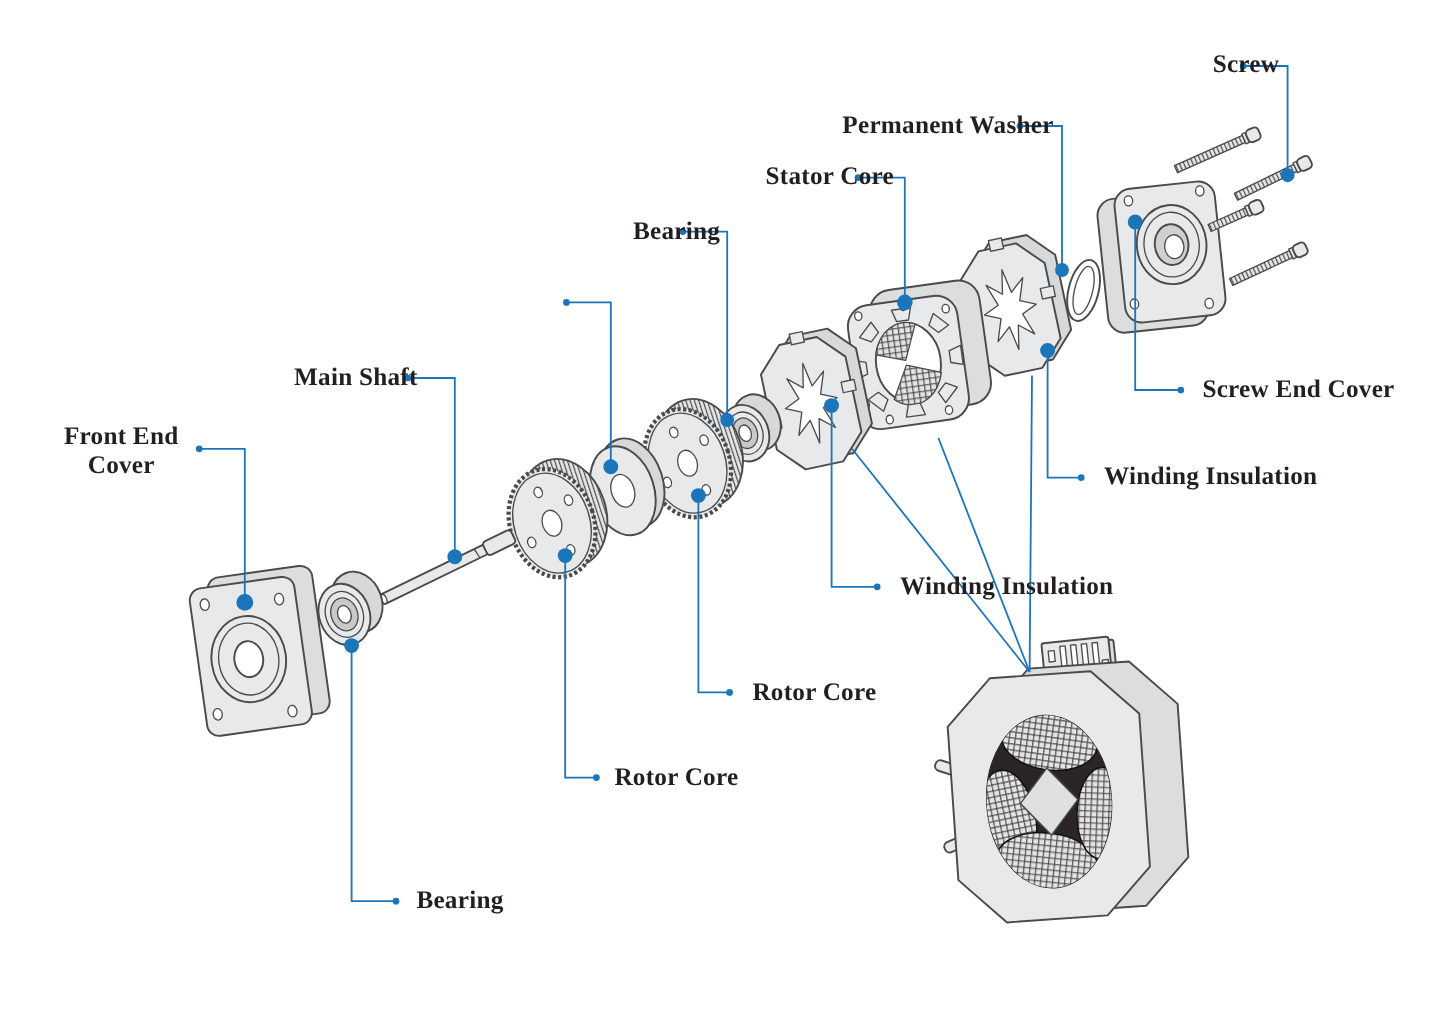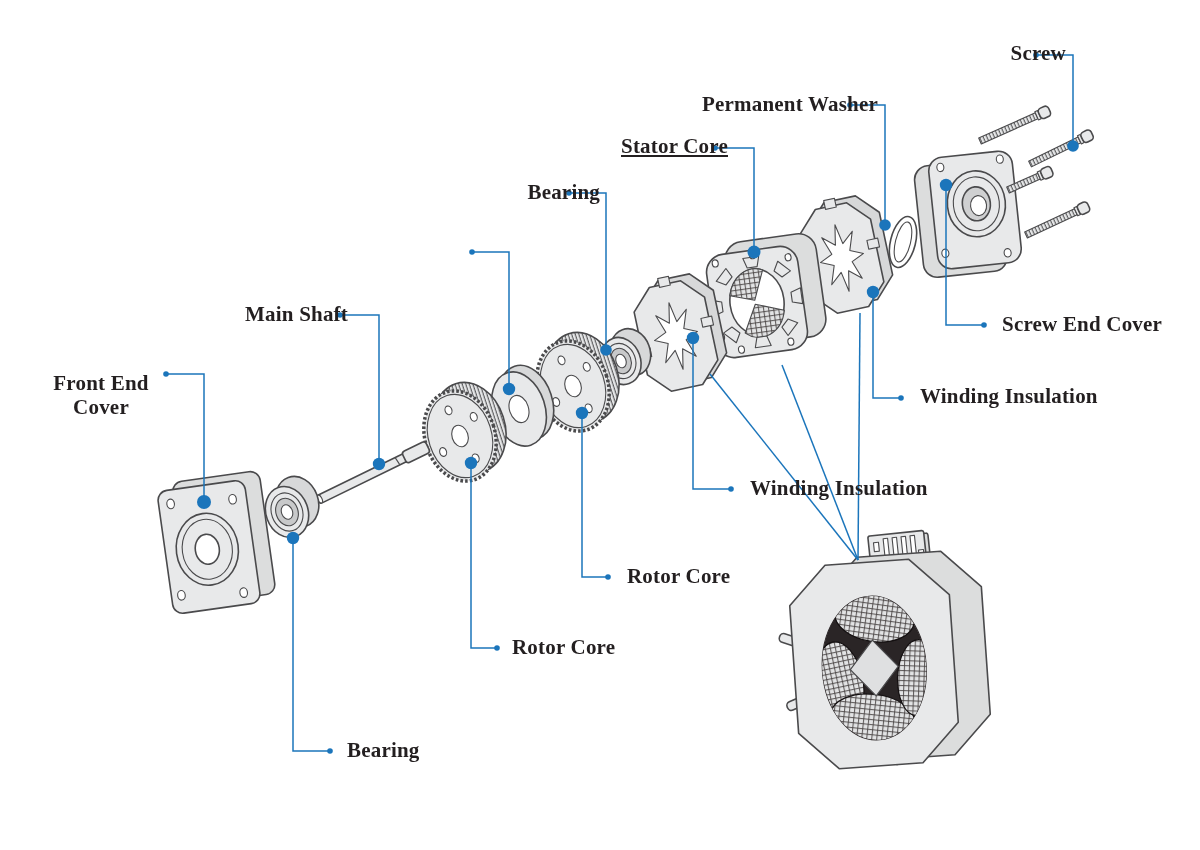--- a/index.html
+++ b/index.html
@@ -6,21 +6,21 @@
   .stage{position:relative;width:1200px;height:850px;background:#fff;overflow:hidden;
          font-family:"Liberation Serif",serif;padding-left:48px;}
   svg.canvas{position:absolute;left:0;top:0;}
   .p{stroke:#4a4a4c;stroke-width:1.6;stroke-linejoin:round;stroke-linecap:round;}
   .thin{stroke:#4a4a4c;stroke-width:1.1;stroke-linejoin:round;}
   .ld{stroke:#1b75bb;stroke-width:1.5;fill:none;}
   .dot{fill:#1b75bb;}
   .lbl{position:absolute;font:700 21px "Liberation Serif",serif;color:#231f20;
        white-space:nowrap;transform:translateY(-52%);letter-spacing:.2px;}
   .lbl.right{text-align:right;}
-  .lbl.block{white-space:normal;transform:none;text-align:center;line-height:24px;margin-top:20px;}
+  .lbl.block{white-space:normal;transform:none;text-align:center;line-height:24px;}
 </style>
 </head>
 <body>
 
 <div class="stage">
 
 <svg class="canvas" width="1200" height="850" viewBox="0 0 1200 850">
   <defs>
     <pattern id="mesh" width="5" height="5" patternUnits="userSpaceOnUse">
       <rect width="5" height="5" fill="#e3e4e5"></rect>
@@ -292,21 +292,21 @@
         <circle class="dot" cx="582" cy="413" r="6.2"></circle>
     <circle class="dot" cx="497" cy="648" r="2.8"></circle>
         <circle class="dot" cx="471" cy="463" r="6.2"></circle>
     <circle class="dot" cx="330" cy="751" r="2.8"></circle>
         <circle class="dot" cx="293" cy="538" r="6.2"></circle>
   </g>
 </svg>
 
 <div class="lbl right" style="right:182px;top:54px;">Screw</div>
 <div class="lbl right" style="right:370px;top:105px;">Permanent Washer</div>
-<div class="lbl right" style="right:520px;top:147px;text-decoration:underline;">Stator Core</div>
+<div class="lbl right" style="right:503px;top:147px;">Stator Core</div>
 <div class="lbl right" style="right:648px;top:193px;">Bearing</div>
 <div class="lbl right" style="right:900px;top:315px;">Main Shaft</div>
 <div class="lbl block" style="left:41px;top:351px;width:120px;">Front End Cover</div>
 <div class="lbl" style="left:1002px;top:325px;">Screw End Cover</div>
 <div class="lbl" style="left:920px;top:397px;">Winding Insulation</div>
 <div class="lbl" style="left:750px;top:489px;">Winding Insulation</div>
 <div class="lbl" style="left:627px;top:577px;">Rotor Core</div>
 <div class="lbl" style="left:512px;top:648px;">Rotor Core</div>
 <div class="lbl" style="left:347px;top:751px;">Bearing</div>
 

